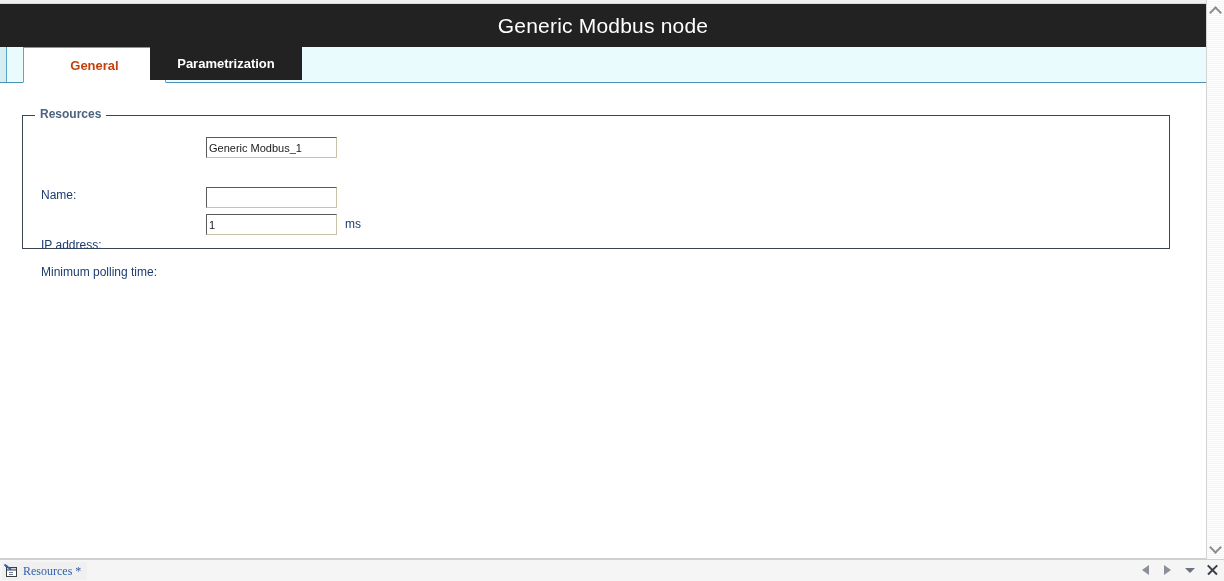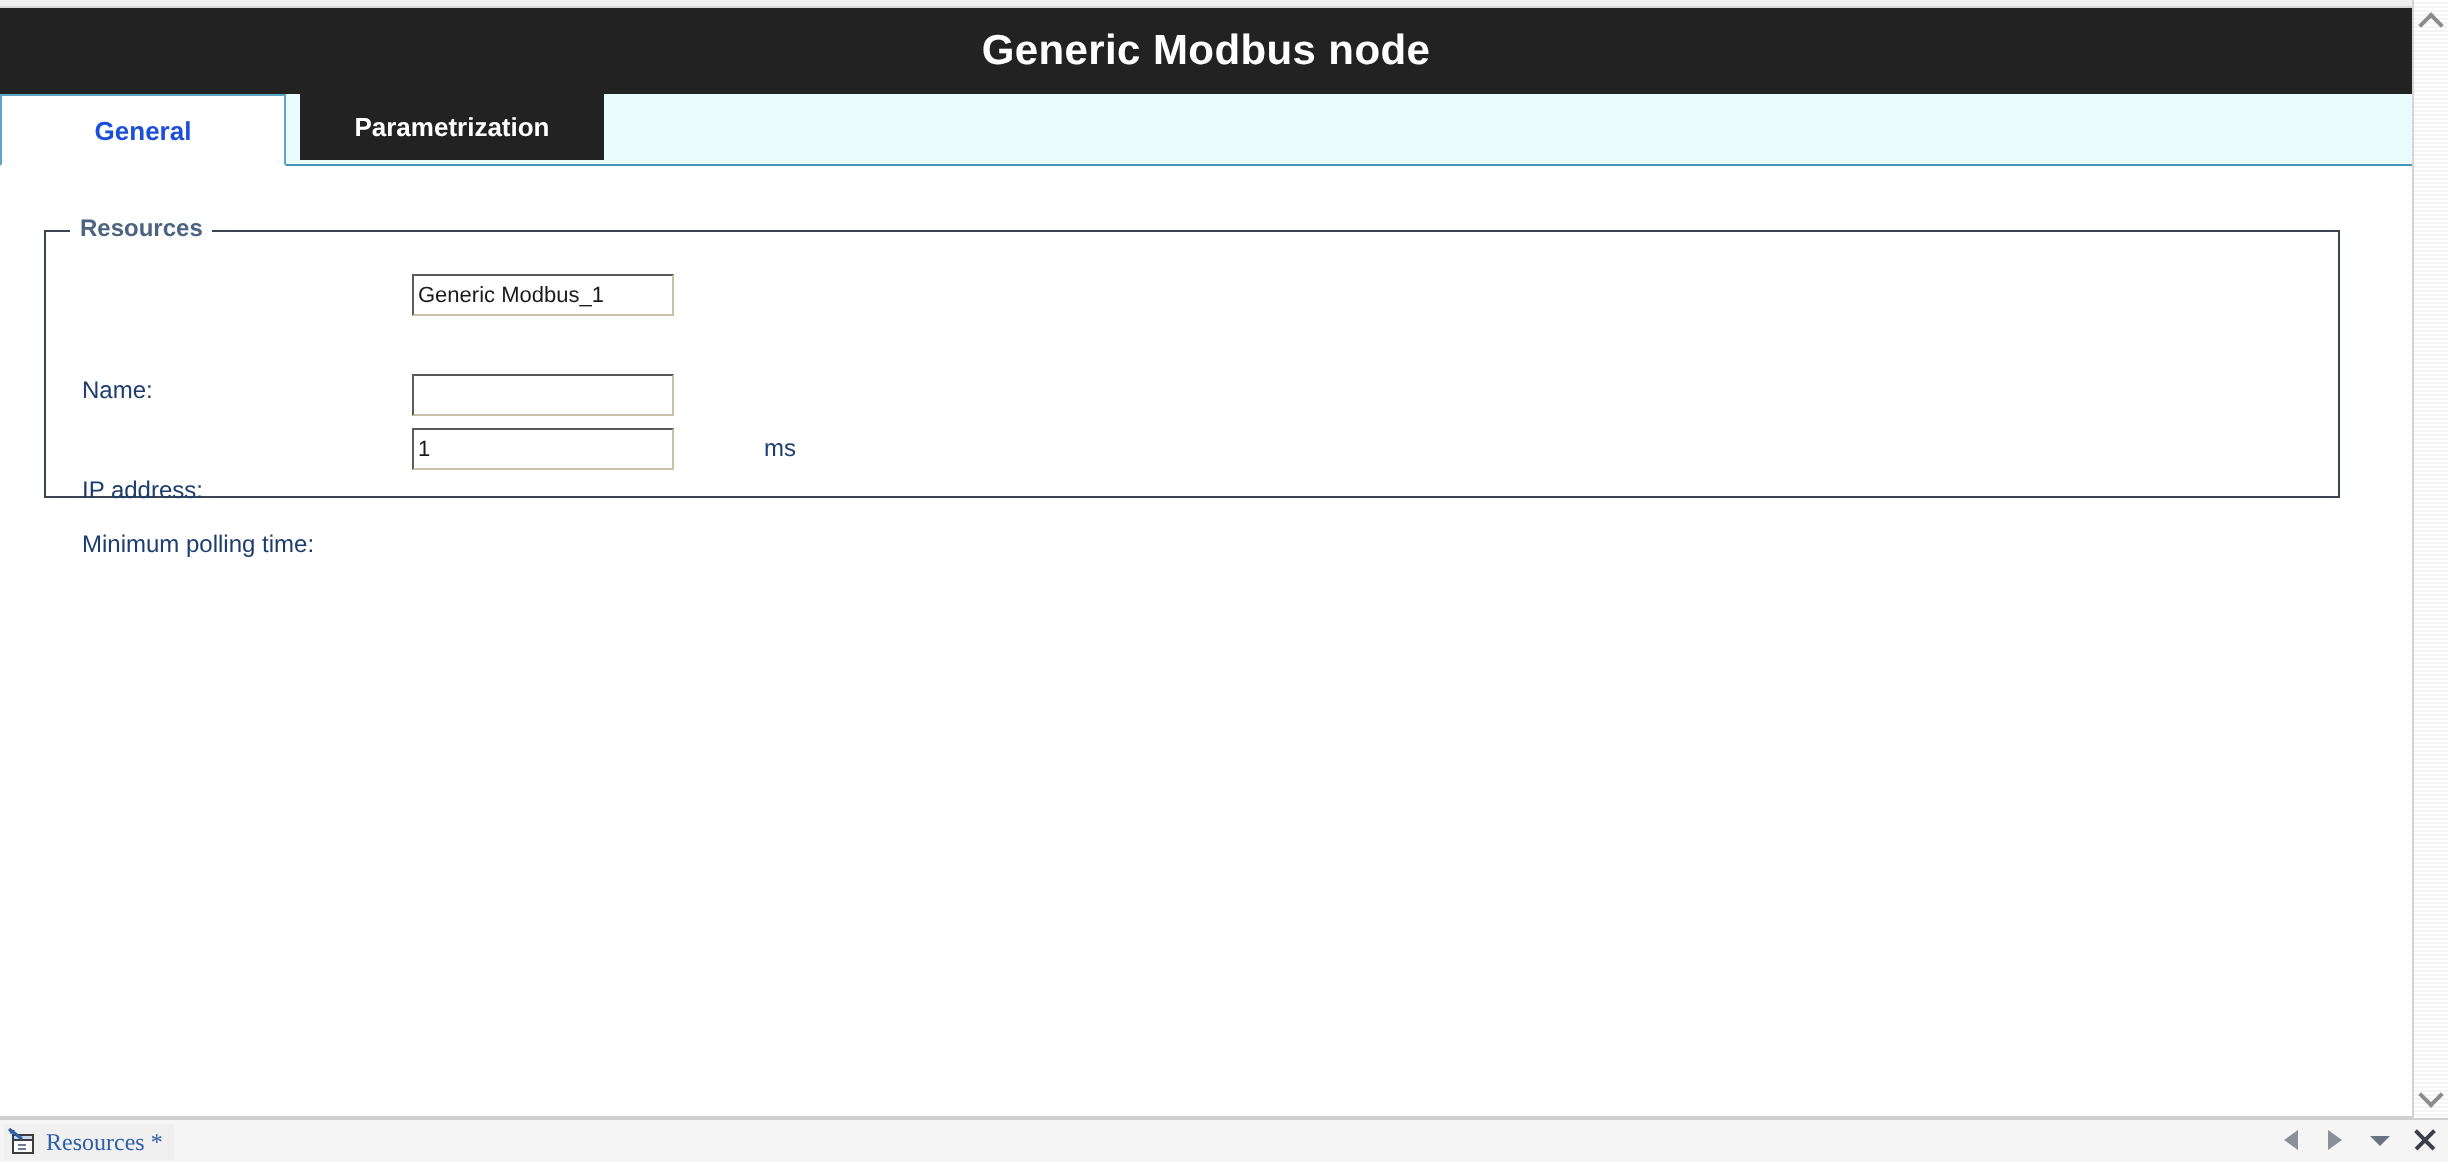--- a/index.html
+++ b/index.html
@@ -42,21 +42,21 @@
     height: 43px;
     background: #222222;
     display: flex;
     align-items: center;
     justify-content: center;
     box-sizing: border-box;
   }
   .titlebar-text {
     color: #ffffff;
     font-size: 21px;
-    font-weight: bold;
+    font-weight: normal;
     letter-spacing: 0.2px;
     font-family: "Liberation Sans", sans-serif;
   }
 
   
   .tabbar {
     position: absolute;
     left: 0; top: 47px;
     width: 1206px;
     height: 36px;
@@ -79,26 +79,26 @@
     height: 36px;
     display: flex;
     align-items: center;
     justify-content: center;
     box-sizing: border-box;
     font-size: 13px;
     font-weight: bold;
     cursor: default;
   }
   .tab.active {
-    left: 0;
+    left: 23px;
     width: 143px;
     background: #ffffff;
     border: 1px solid #5aa6c4;
     border-bottom: 1px solid #ffffff;
-    color: #1d4ed8;
+    color: #c2410c;
     height: 36px;
   }
   .tab.inactive {
     left: 150px;
     width: 152px;
     height: 33px;
     top: 0;
     background: #222222;
     color: #ffffff;
     border: none;
@@ -168,21 +168,20 @@
     padding: 0 2px;
     outline: none;
     border-radius: 0;
   }
   .field-unit {
     position: absolute;
     left: 322px;
     top: 3px;
     font-size: 12px;
     color: #1c3d6e;
-    margin-left: 37px;
   }
 
   .row-name      { top: 21px; }
   .row-ip        { top: 71px; }
   .row-polling   { top: 98px; }
 
   
   .vscroll {
     position: absolute;
     right: 0; top: 0;

